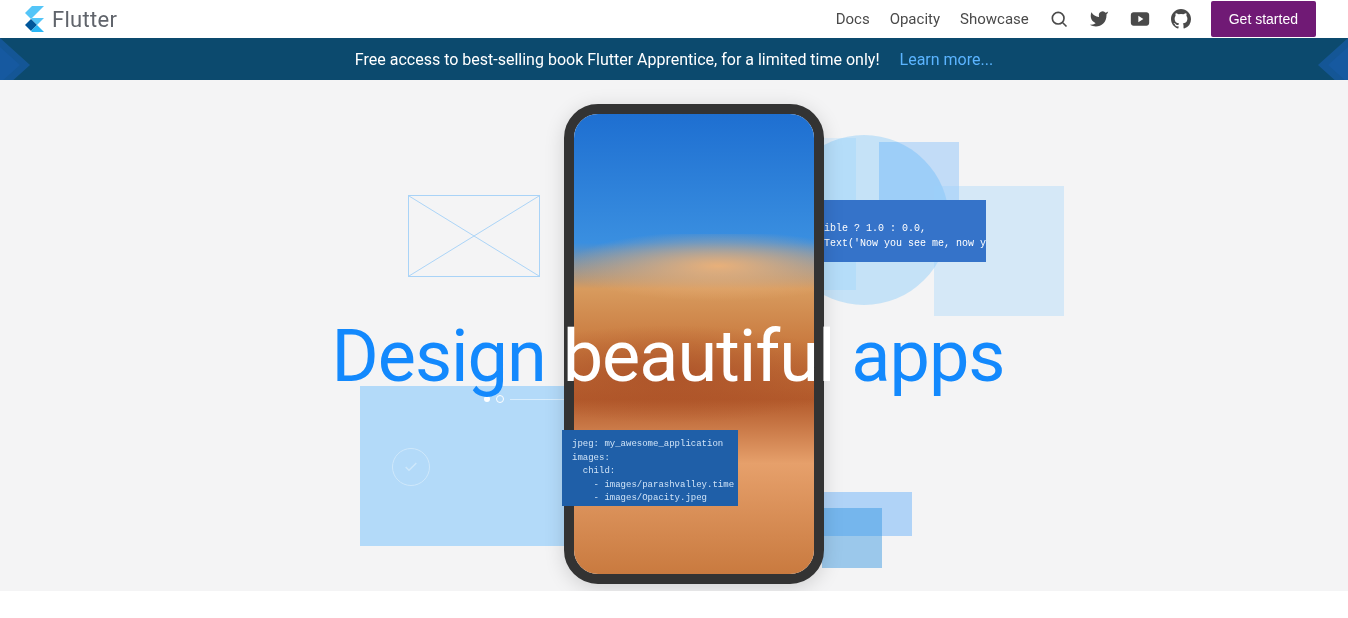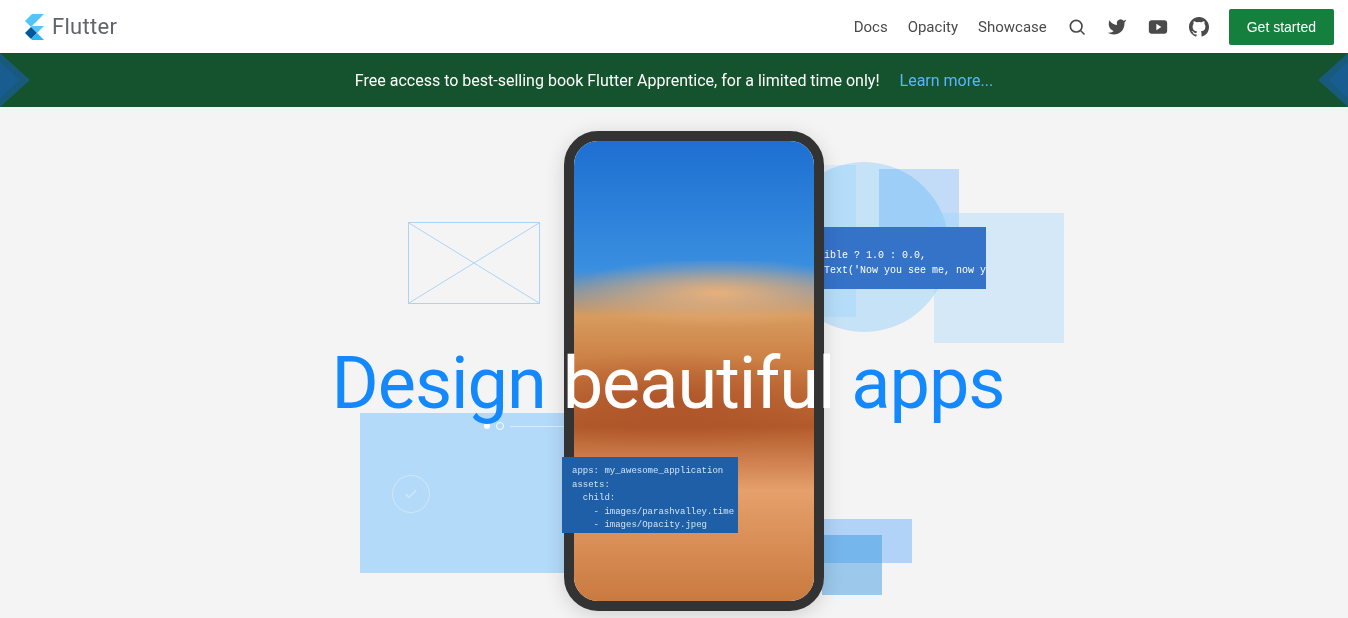--- a/index.html
+++ b/index.html
@@ -1,28 +1,28 @@
 <!DOCTYPE html>
 <html><head>
 <meta charset="utf-8">
 <style>
 * { margin: 0; padding: 0; box-sizing: border-box; }
 body { font-family: -apple-system, BlinkMacSystemFont, "Segoe UI", Roboto, "Helvetica Neue", Arial, sans-serif; width: 1348px; background: #fff; }
 
 
-.header { height: 53px; display: flex; align-items: center; justify-content: space-between; padding: 0 14px 0 18px; background: #fff; }
+.header { height: 38px; display: flex; align-items: center; justify-content: space-between; padding: 0 32px 0 18px; background: #fff; }
 .logo-wrap { display: flex; align-items: center; gap: 8px; }
 .logo-text { font-size: 22px; color: #60646b; font-weight: 400; letter-spacing: 0.3px; }
 .nav-right { display: flex; align-items: center; gap: 20px; }
 .nav-link { color: #4a4a4a; font-size: 15px; text-decoration: none; cursor: pointer; }
 .icon-btn { color: #4a4a4a; cursor: pointer; display: inline-flex; align-items: center; }
-.cta { background: #15803d; color: #fff; border: none; padding: 10px 18px; font-size: 14px; font-weight: 500; cursor: pointer; border-radius: 2px; }
+.cta { background: #701a75; color: #fff; border: none; padding: 10px 18px; font-size: 14px; font-weight: 500; cursor: pointer; border-radius: 2px; }
 
 
-.banner { background: #14532d; height: 54px; display: flex; align-items: center; justify-content: center; color: #fff; font-size: 16px; position: relative; overflow: hidden; }
+.banner { background: #0c4a6e; height: 42px; display: flex; align-items: center; justify-content: center; color: #fff; font-size: 16px; position: relative; overflow: hidden; }
 .banner a { color: #5BB4FF; text-decoration: none; margin-left: 20px; cursor: pointer; }
 .banner-shape-left { position: absolute; left: 0; top: 0; width: 60px; height: 54px; }
 .banner-shape-right { position: absolute; right: 0; top: 0; width: 60px; height: 54px; }
 
 
 .hero { background: #F4F4F5; height: 511px; position: relative; overflow: hidden; }
 .hero-stage { position: absolute; left: 50%; top: 0; transform: translateX(-50%); width: 1000px; height: 511px; }
 
 .sq-light1 { position: absolute; left: 530px; top: 58px; width: 152px; height: 152px; background: #cfe8fb; opacity: 0.6; }
 .sq-light2 { position: absolute; left: 605px; top: 55px; width: 170px; height: 170px; background: #4bb3fd; opacity: 0.28; border-radius: 50%; }
@@ -147,22 +147,22 @@
 <span>  opacity: _visible ? 1.0 : 0.0,</span>
 <span>  child: const Text('Now you see me, now you don't!'),</span></div>
 
     <div class="phone">
       <div class="phone-img">
         <div class="wave1"></div>
         <div class="wave2"></div>
       </div>
     </div>
 
-    <div class="code-block2"><span>apps: my_awesome_application</span>
-<span>assets:</span>
+    <div class="code-block2"><span>jpeg: my_awesome_application</span>
+<span>images:</span>
 <span>  child:</span>
 <span>    - images/parashvalley.time</span>
 <span>    - images/Opacity.jpeg</span></div>
 
     <h1 class="hero-title">
       <span class="t1">Design</span>
       <span class="t2">beautiful</span>
       <span class="t3">apps</span>
     </h1>
 

